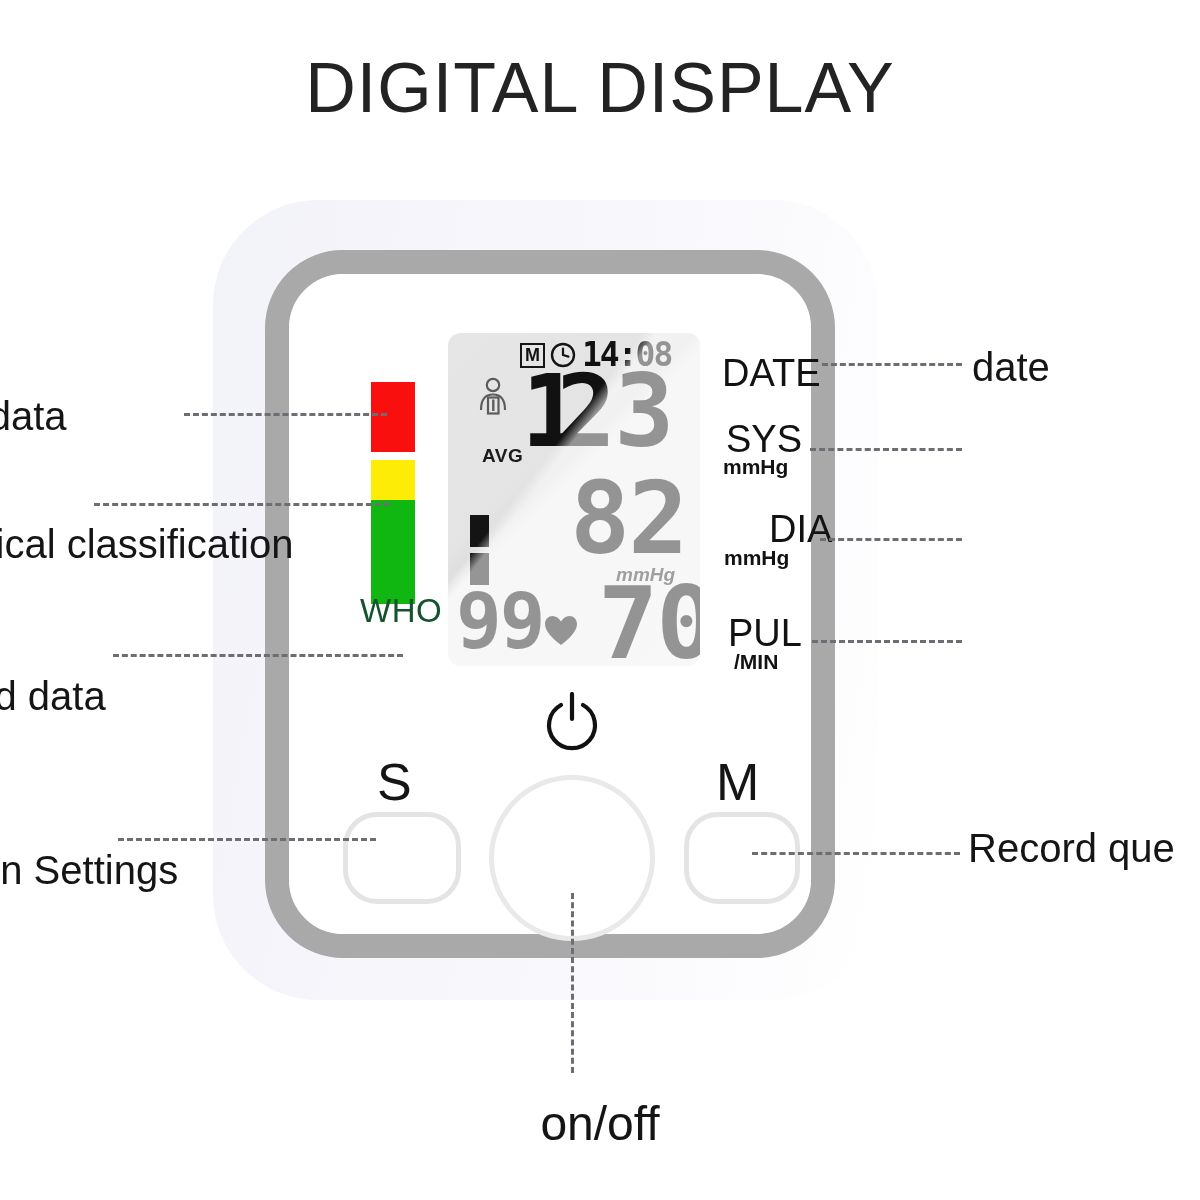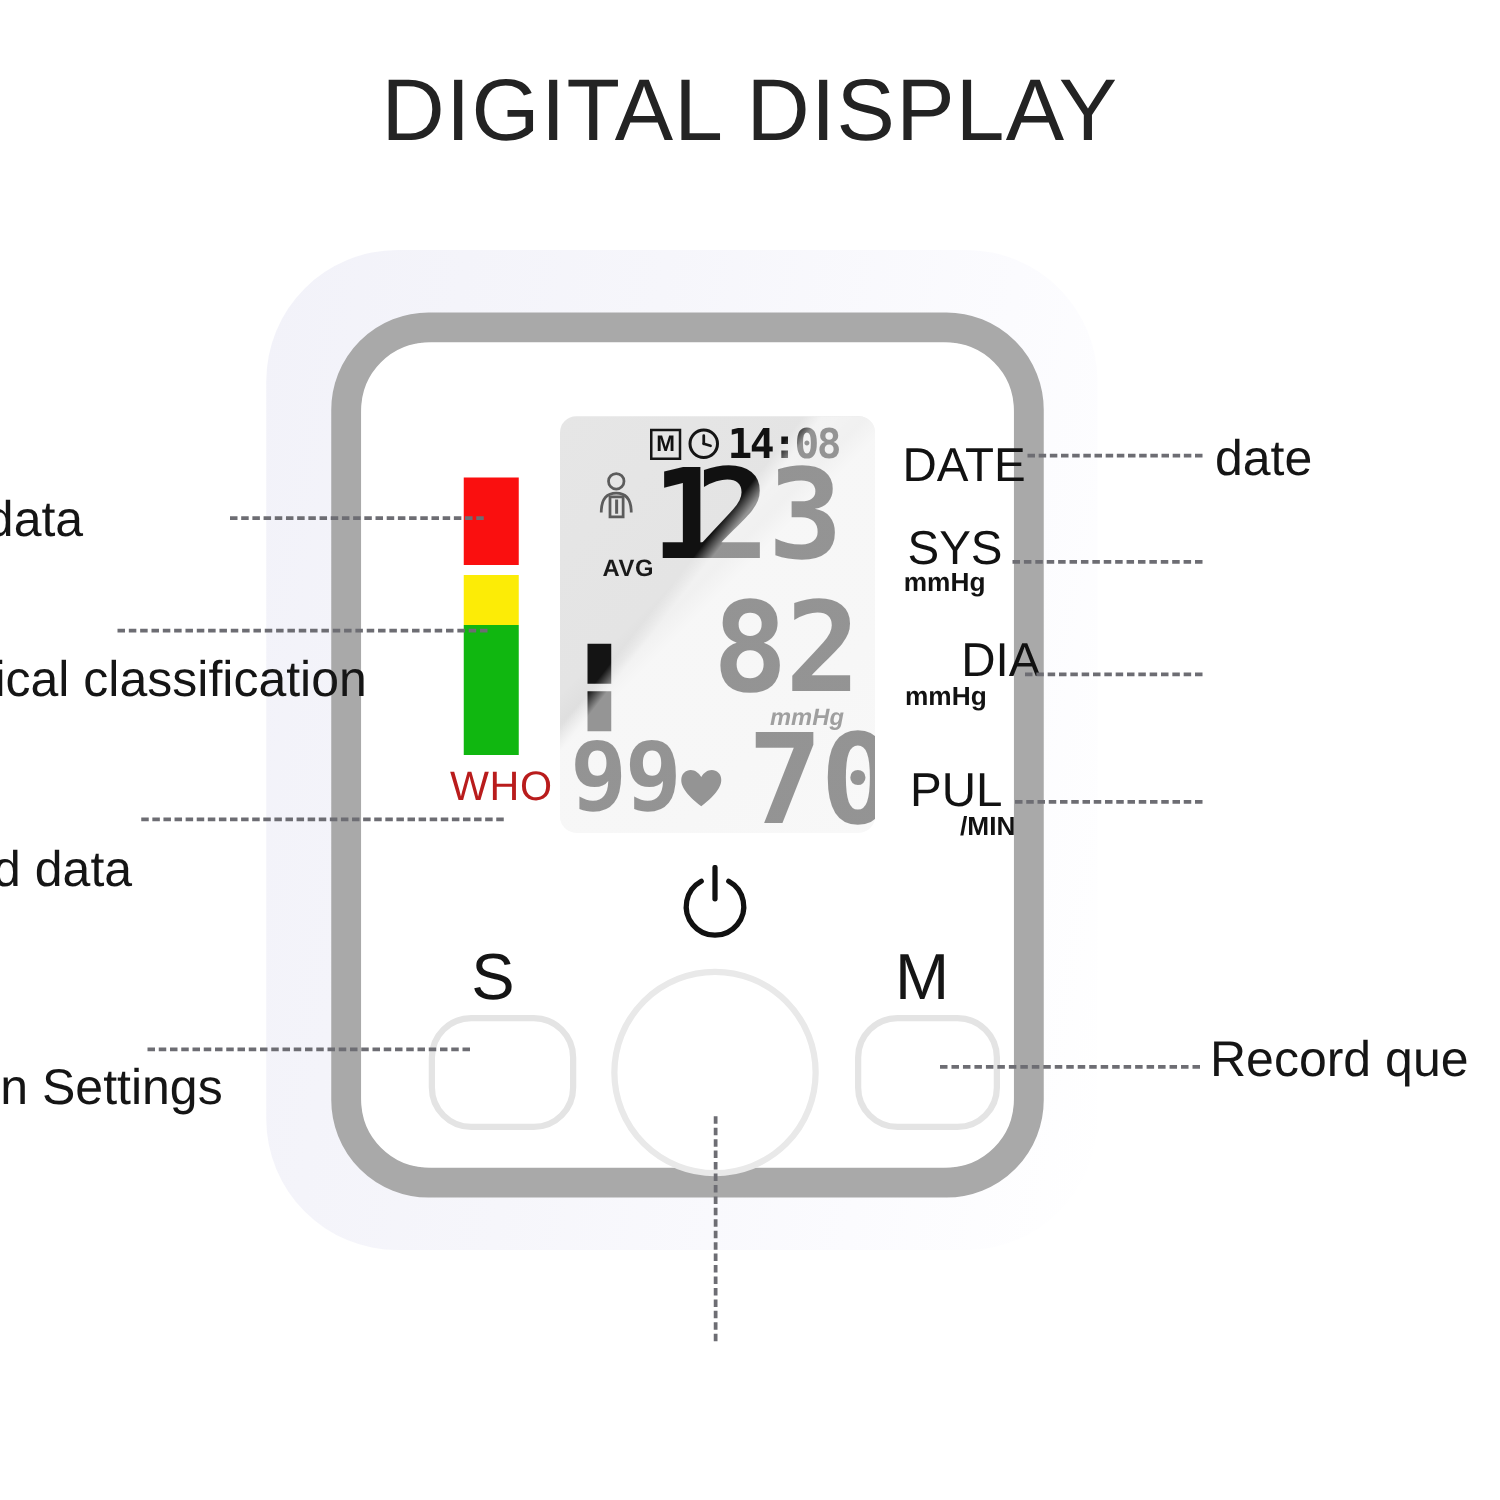--- a/index.html
+++ b/index.html
@@ -105,34 +105,34 @@
   .pul-digits { position: absolute; left: 150px; top: 248px; font-size: 100px; line-height: 86px; }
 
   
   .who-wrap { position: absolute; left: 371px; top: 382px; width: 44px; }
   .who-seg { width: 44px; display:block; }
   .who-red    { height: 70px; background: #fa0f0f; }
   .who-gap    { height: 8px;  background: transparent; }
   .who-yellow { height: 40px; background: #fcec06; }
   .who-green  { height: 104px; background: #10b710; }
   .who-label {
-    position: absolute; left: 360px; top: 610px;
-    font-size: 33px; font-weight: 400; color: #b91c1c; letter-spacing: 0.5px;
+    position: absolute; left: 360px; top: 592px;
+    font-size: 33px; font-weight: 400; color: #14532d; letter-spacing: 0.5px;
     font-family: "Liberation Sans", sans-serif;
   }
 
   
   .inner-lbl { position: absolute; color: #121212; font-family: "Liberation Sans", sans-serif; }
   .lbl-date { left: 722px; top: 352px; font-size: 38px; }
   .lbl-sys  { left: 726px; top: 418px; font-size: 38px; }
   .lbl-sys-u{ left: 723px; top: 455px; font-size: 21px; font-weight: 700; }
   .lbl-dia  { left: 769px; top: 508px; font-size: 38px; }
   .lbl-dia-u{ left: 724px; top: 546px; font-size: 21px; font-weight: 700; }
   .lbl-pul  { left: 728px; top: 612px; font-size: 38px; }
-  .lbl-pul-u{ left: 768px; top: 650px; font-size: 21px; font-weight: 700; }
+  .lbl-pul-u{ left: 734px; top: 650px; font-size: 21px; font-weight: 700; }
 
   
   .btn-s {
     position: absolute; left: 343px; top: 812px; width: 118px; height: 92px;
     border: 5px solid #e4e4e4; border-radius: 34px; background: #fff;
   }
   .btn-m {
     position: absolute; left: 684px; top: 812px; width: 116px; height: 92px;
     border: 5px solid #e4e4e4; border-radius: 34px; background: #fff;
   }
@@ -276,14 +276,15 @@
   <div class="dash-v dl-onoff"></div>
 
   <div class="callout co-user">er data</div>
   <div class="callout co-numeric">erical classification</div>
   <div class="callout co-grouped">ped data</div>
   <div class="callout co-function">tion Settings</div>
 
   <div class="callout co-date">date</div>
   <div class="callout co-record">Record que</div>
 
+  <div class="callout co-onoff">on/off</div>
 
 </div>
 
 </body></html>

